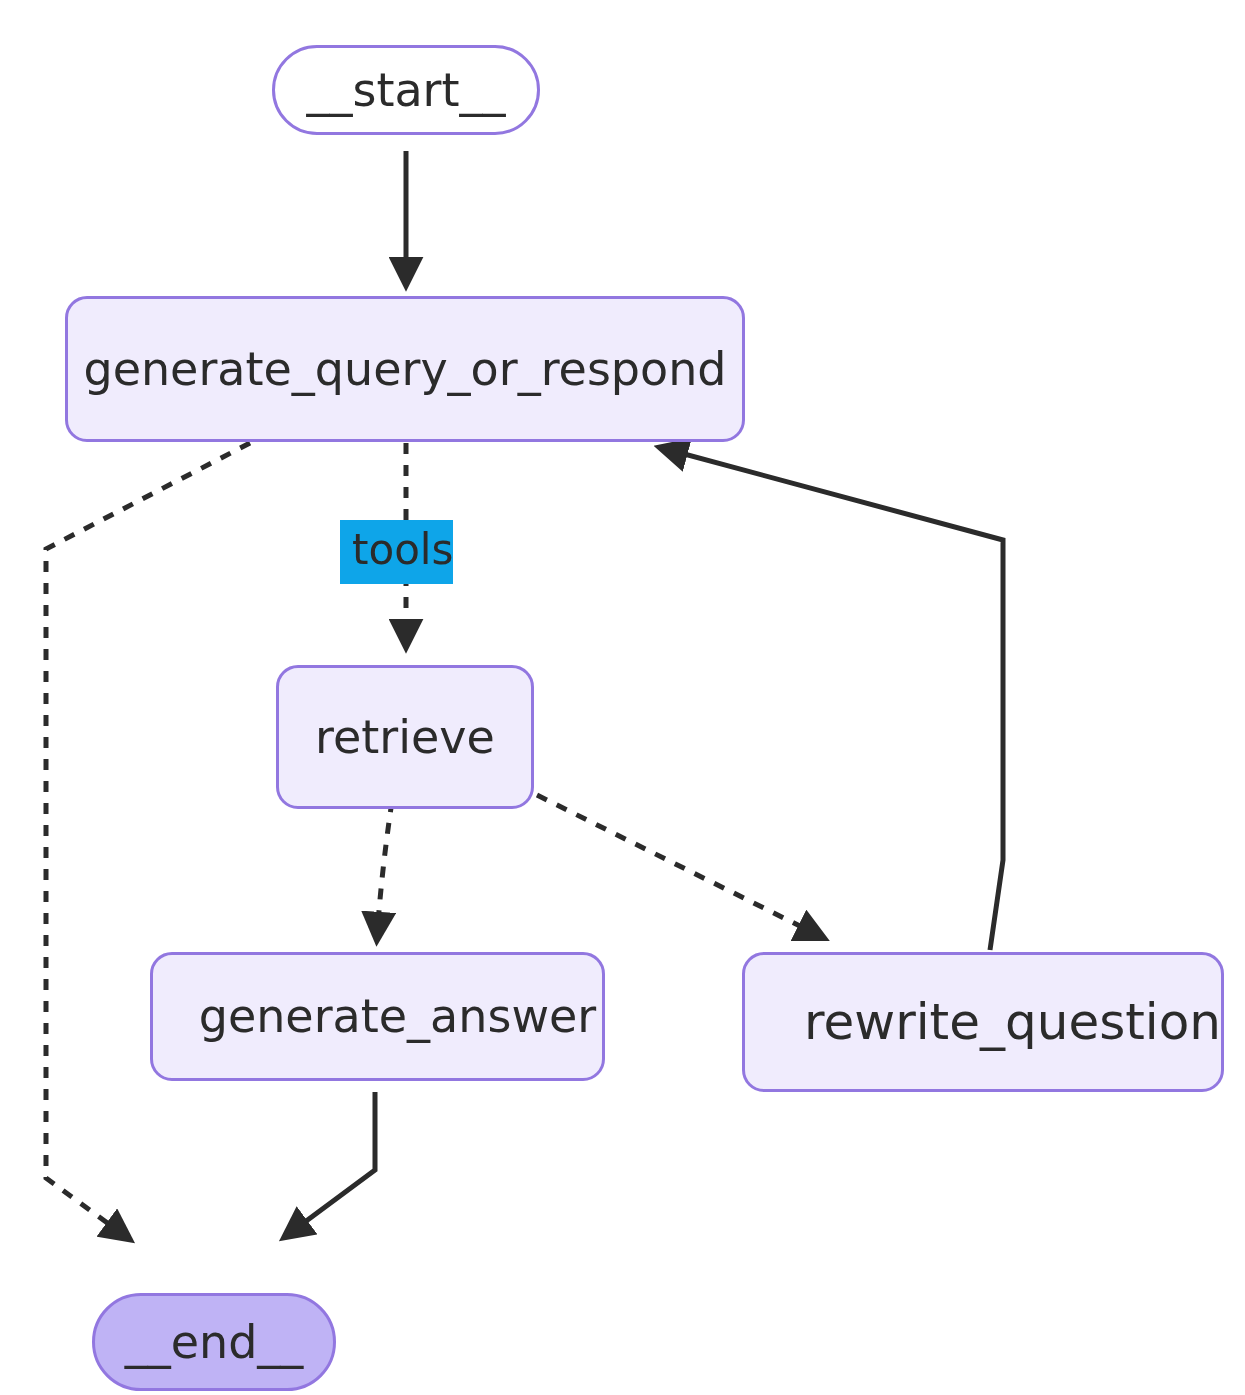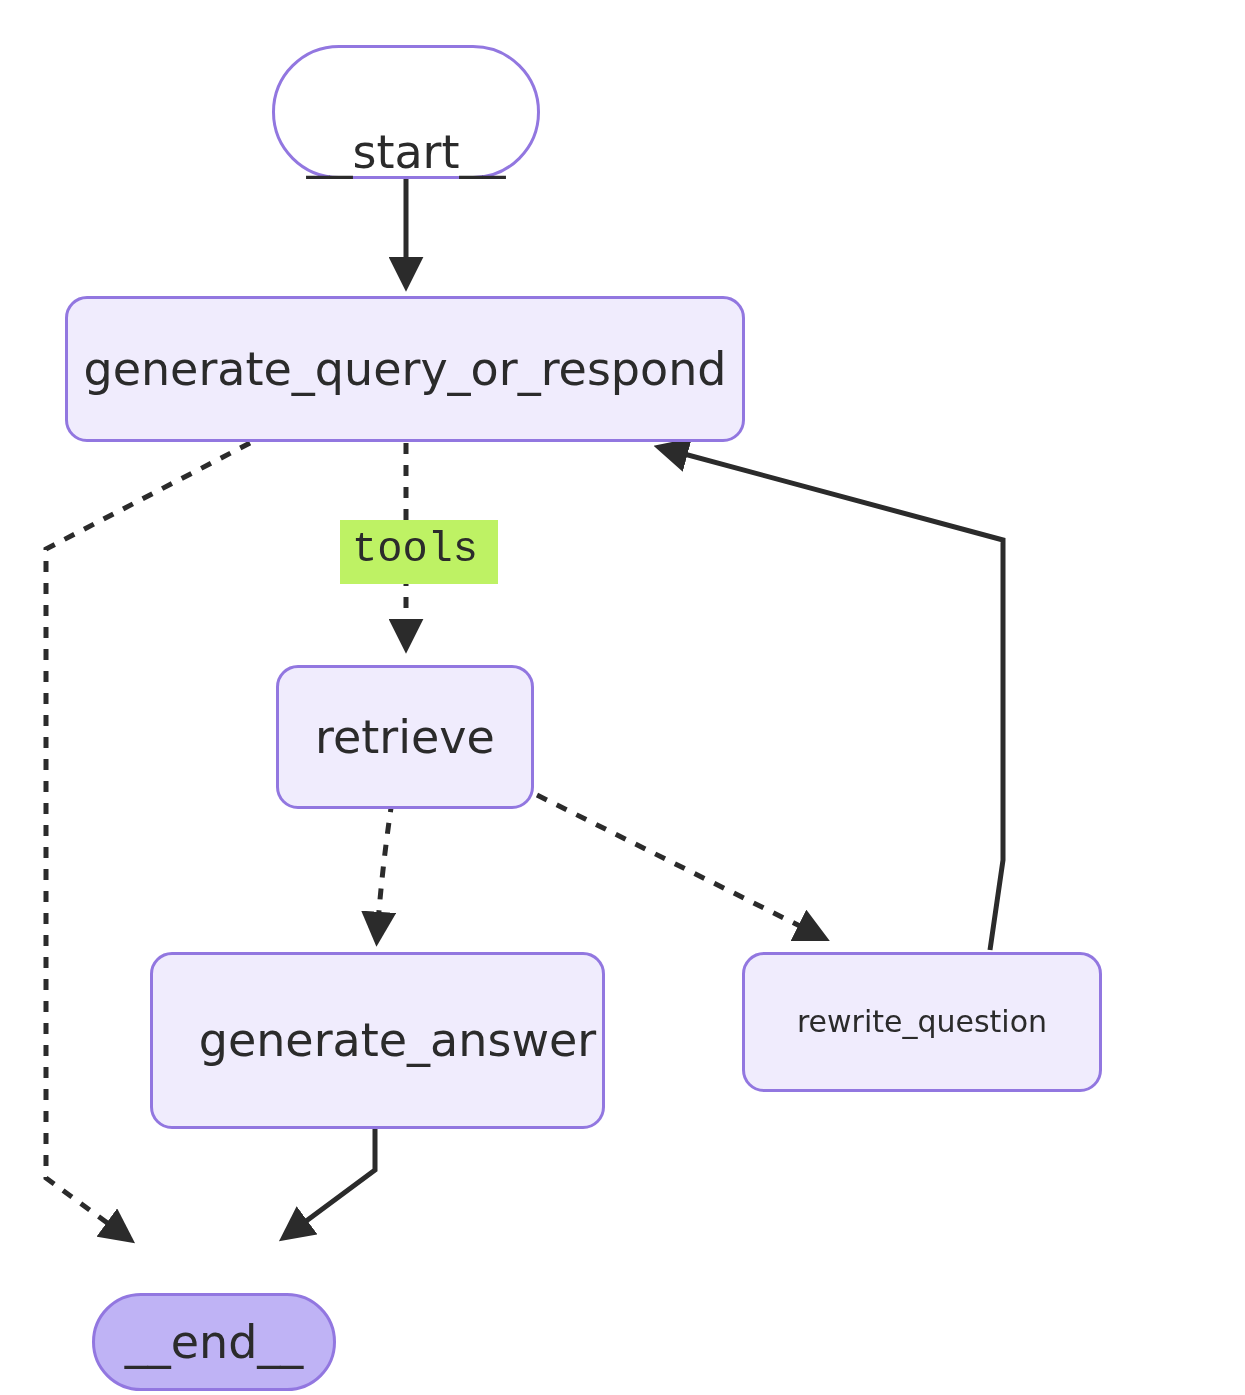--- a/index.html
+++ b/index.html
@@ -53,37 +53,36 @@
     border-radius: 500px;
   }
   .node-terminal-end {
     background: #bfb3f5;
     border: 3px solid #9277e0;
     border-radius: 500px;
     margin-top: 45px;
   }
 
   
-  #node-start        { left: 272px; top: 45px;   width: 268px; height: 134px; font-size: 46px; align-items: flex-end; }
+  #node-start        { left: 272px; top: 45px;   width: 268px; height: 90px; font-size: 46px; }
   #node-generate-query-or-respond { left: 65px;  top: 296px;  width: 680px; height: 146px; font-size: 46px; }
   #node-retrieve     { left: 276px; top: 657px;  width: 258px; height: 144px; font-size: 46px; margin-top: 8px; }
-  #node-generate-answer { left: 150px; top: 952px; width: 455px; height: 177px; font-size: 46px; padding-left: 40px; }
-  #node-rewrite-question { left: 742px; top: 952px; width: 360px; height: 140px; font-size: 30px; }
+  #node-generate-answer { left: 150px; top: 952px; width: 455px; height: 129px; font-size: 46px; padding-left: 40px; }
+  #node-rewrite-question { left: 742px; top: 952px; width: 482px; height: 140px; font-size: 50px; justify-content: flex-end; }
   #node-end          { left: 92px;  top: 1248px; width: 244px; height: 98px;  font-size: 46px; }
 
   .edge-label {
     position: absolute;
-    background: #bef264;
+    background: #0ea5e9;
     color: #2b2b2b;
     font-size: 42px;
     line-height: 1;
-    padding: 9px 20px 13px 12px;
+    padding: 9px 0 13px 12px;
     white-space: nowrap;
     z-index: 3;
-    font-family: Liberation Mono, monospace;
   }
   #edge-label-tools { left: 340px; top: 520px; }
 </style>
 </head>
 <body>
 
 <div id="graph-root">
 
   <svg id="edge-layer" viewBox="0 0 1245 1395" width="1245" height="1395" xmlns="http://www.w3.org/2000/svg">
     <defs>

